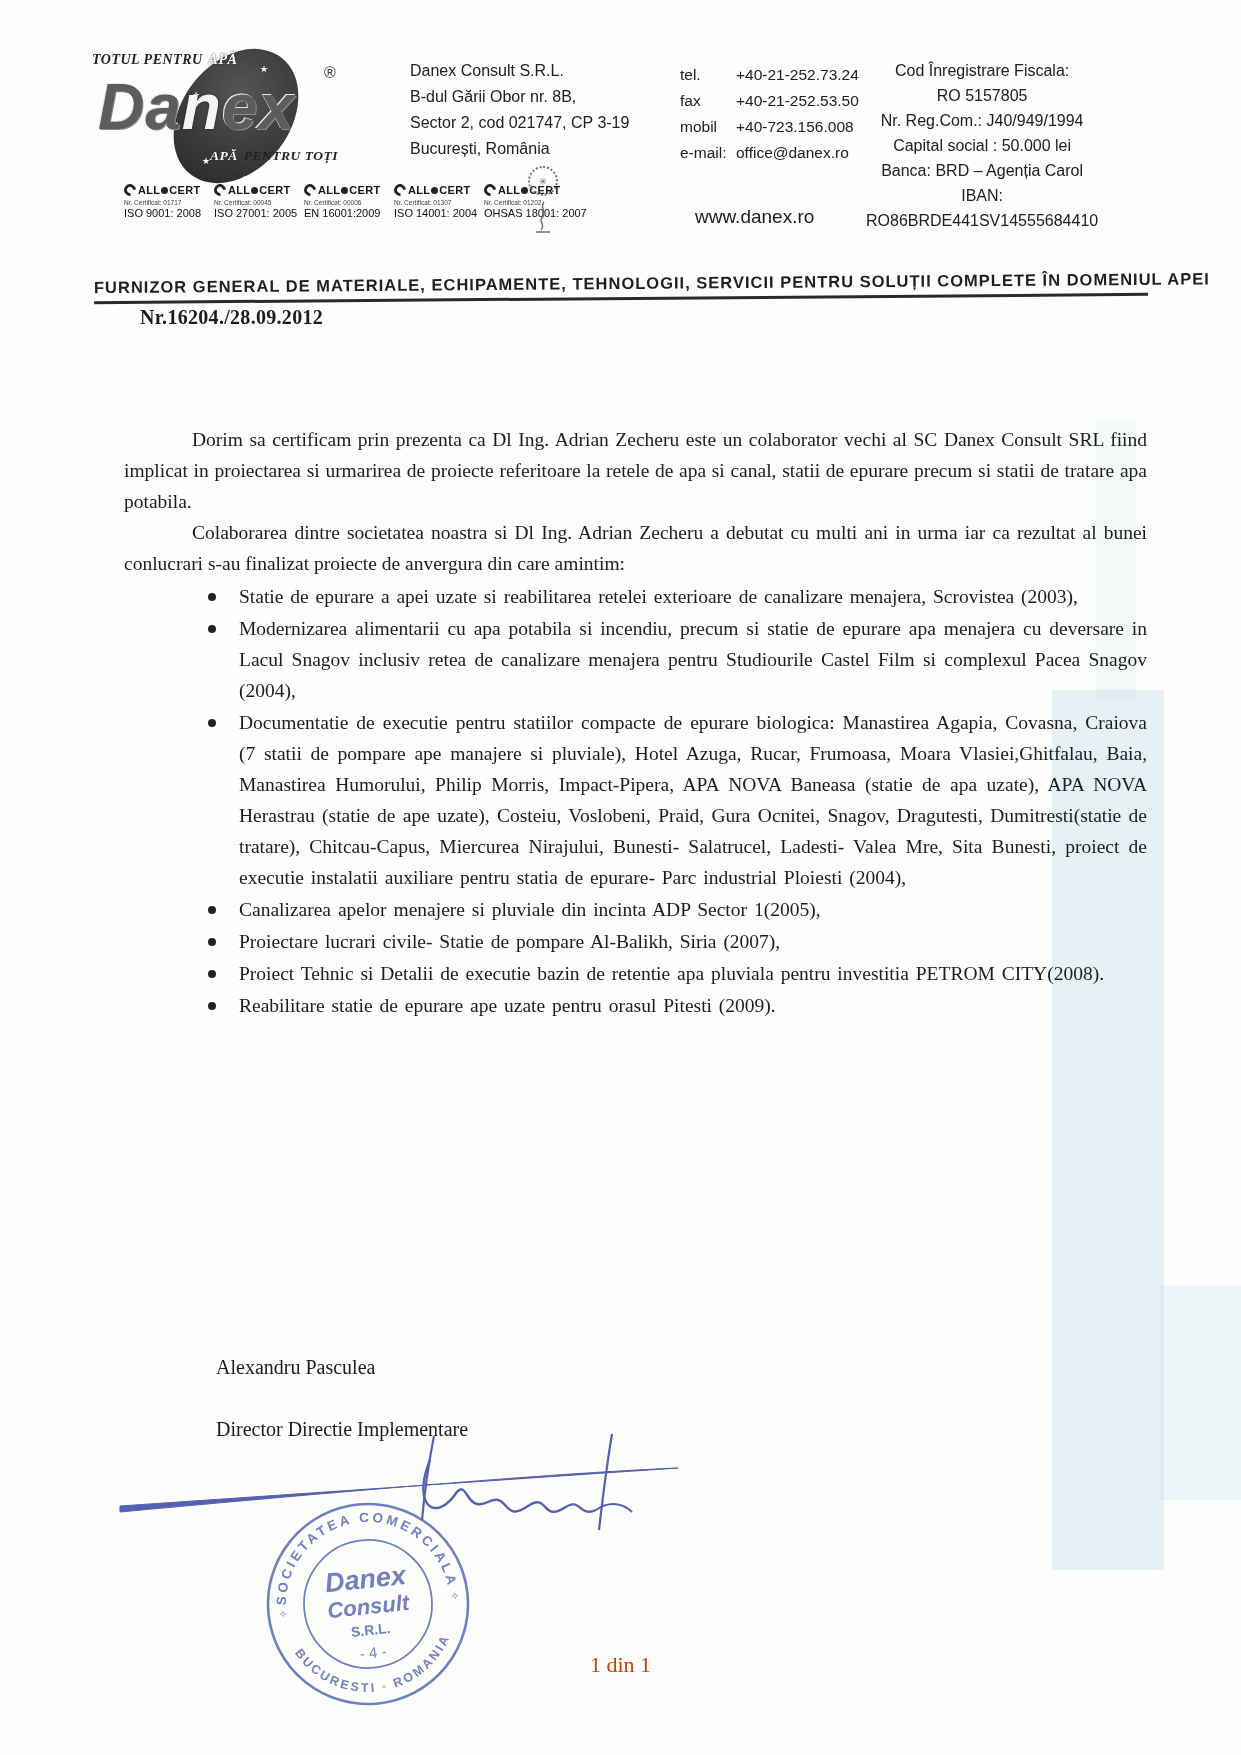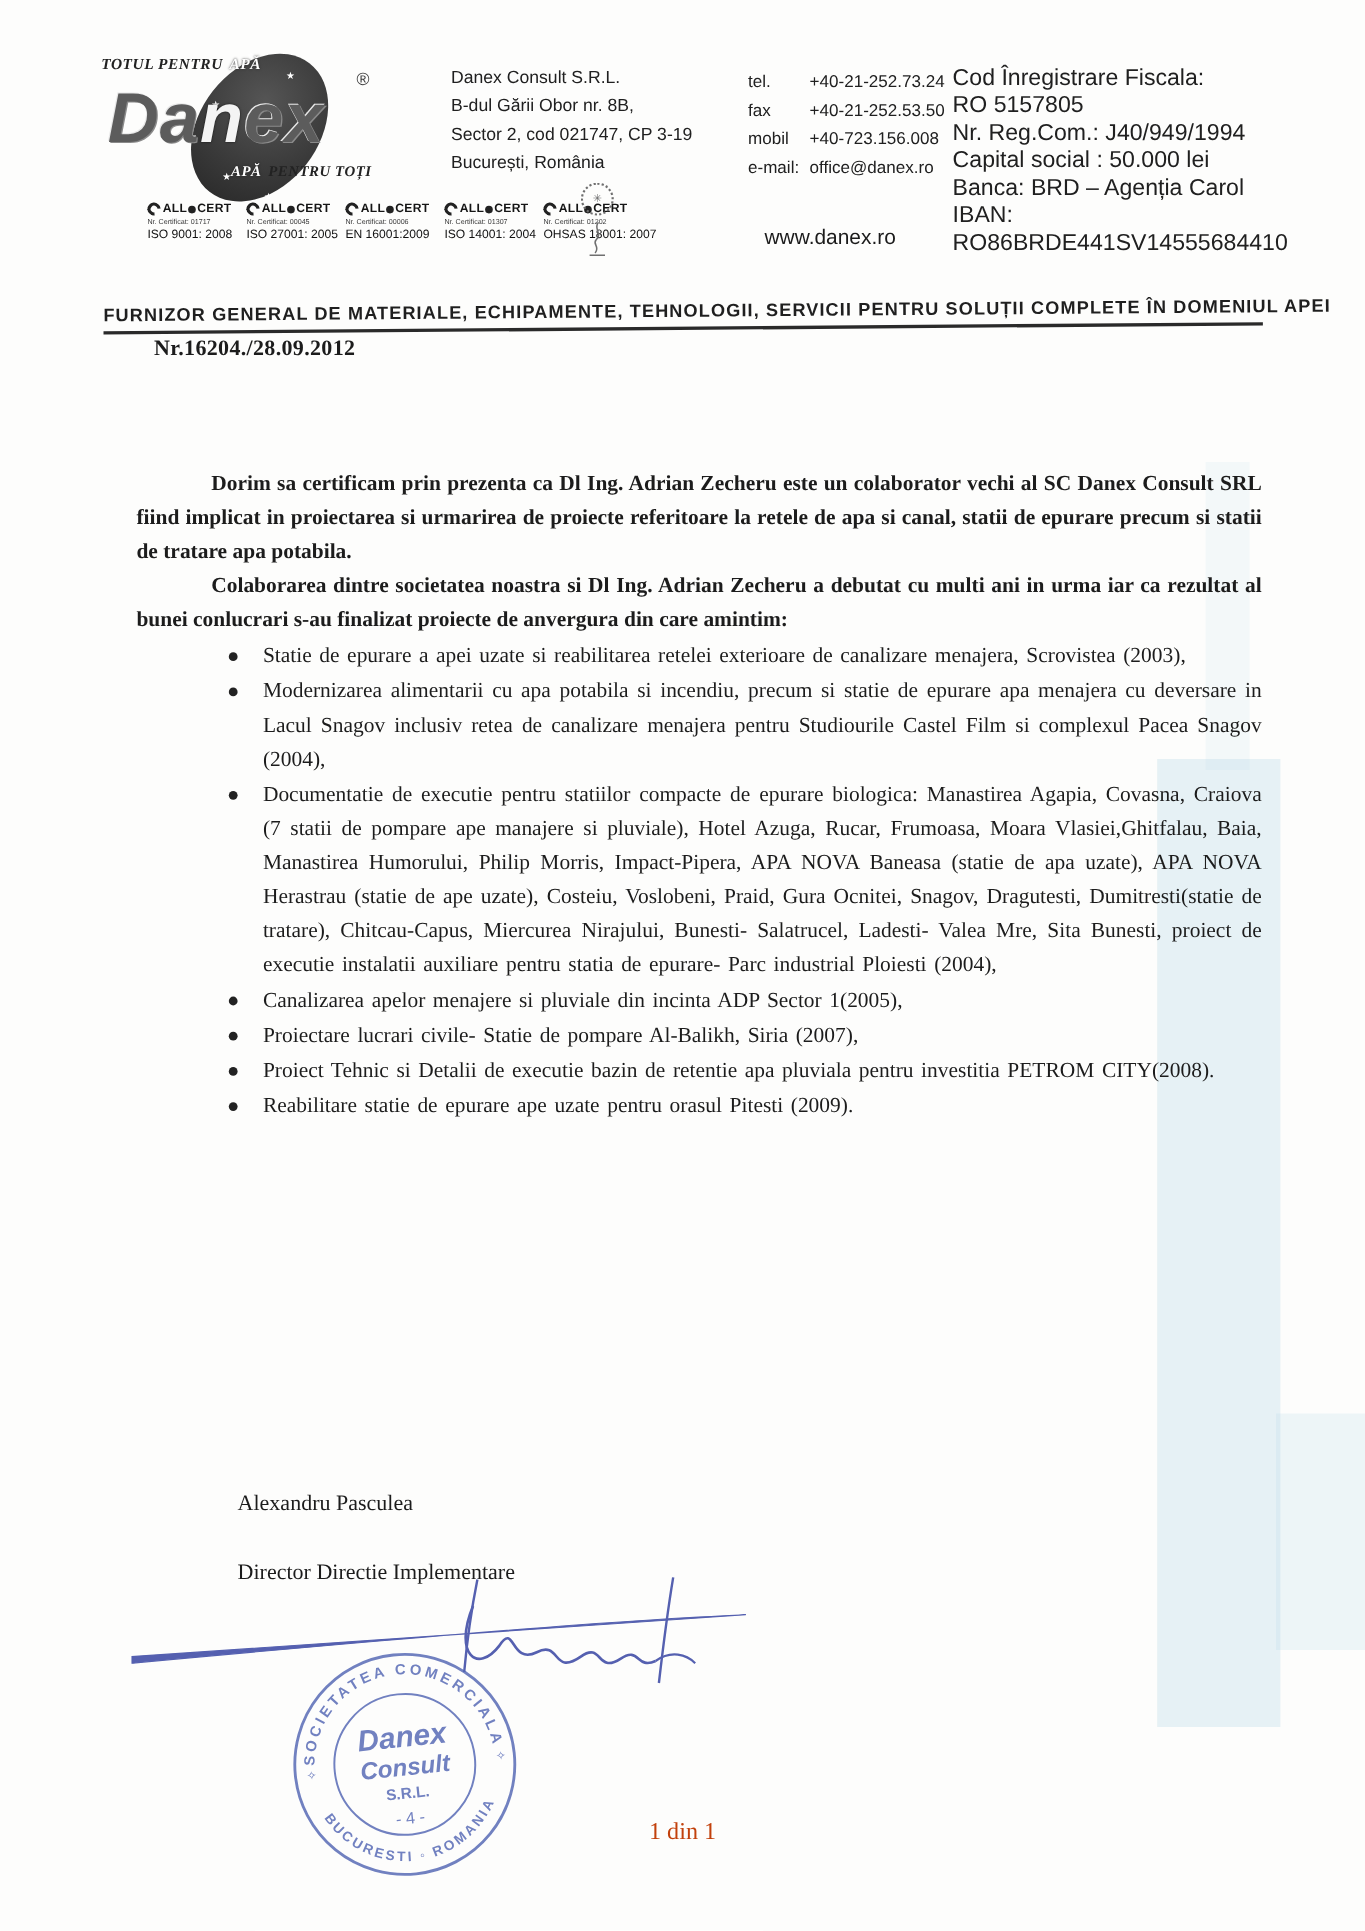--- a/index.html
+++ b/index.html
@@ -37,23 +37,23 @@
 
   .addr { position:absolute; left:410px; top:58px; z-index:2;
     font-family:"Liberation Sans", sans-serif; font-size:16px; line-height:26px; color:#202020; }
   .contact { position:absolute; left:680px; top:62px; z-index:2;
     font-family:"Liberation Sans", sans-serif; font-size:15.5px; line-height:26px; color:#202020; }
   .contact-row { display:flex; }
   .contact-label { width:56px; }
   .website { position:absolute; left:695px; top:206px; z-index:2;
     font-family:"Liberation Sans", sans-serif; font-size:19px; color:#1b1b1b; }
   .fiscal { position:absolute; left:866px; top:58px; z-index:2;
-    font-family:"Liberation Sans", sans-serif; font-size:21px; line-height:25px; color:#202020; }
-
-  .badges { position:absolute; left:134px; top:184px; display:flex; gap:10px; z-index:2; }
+    font-family:"Liberation Sans", sans-serif; font-size:16px; line-height:25px; color:#202020;text-align:center; }
+
+  .badges { position:absolute; left:124px; top:184px; display:flex; gap:10px; z-index:2; }
   .badge { width:80px; }
   .badge-brand { display:flex; align-items:center; font-family:"Liberation Sans", sans-serif;
     font-weight:bold; font-size:11px; color:#151515; letter-spacing:.3px; }
   .crescent { width:12px; height:12px; border:3px solid #222; border-right-color:transparent;
     border-radius:50%; transform:rotate(40deg); margin-right:2px; flex:none; }
   .globe { width:7px; height:7px; background:#222; border-radius:50%; display:inline-block;
     margin:0 1px; flex:none; }
   .badge-no { font-family:"Liberation Sans", sans-serif; font-size:6.5px; color:#3a3a3a;
     margin-top:3px; white-space:nowrap; }
   .badge-std { font-family:"Liberation Sans", sans-serif; font-weight:normal; font-size:11px;
@@ -71,21 +71,21 @@
     border-bottom:3px solid #2a2a2a; padding-bottom:4px; transform:rotate(-0.45deg); }
 
   .refnum { position:absolute; left:140px; top:306px; z-index:2;
     font-weight:bold; font-size:20px; letter-spacing:.3px; }
 
   
   .doc-body { position:absolute; left:124px; top:424px; width:1023px; z-index:2;
     font-size:19.5px; line-height:31px; text-align:justify; color:#1c1c1c; }
   .doc-title { position:relative; left:-68px; text-align:center; font-weight:bold;
     font-size:21px; letter-spacing:.5px; margin-bottom:24px; }
-  .para { text-indent:68px;font-weight:bold; }
+  .para { text-indent:68px; }
   .bullet-list { list-style:none; padding-left:115px; margin-top:2px; }
   .bullet-list li { position:relative; margin-bottom:1px; word-spacing:2px; }
   .bullet-list li::before { content:""; position:absolute; left:-31px; top:12px;
     width:8px; height:8px; border-radius:50%; background:#222; }
   .closing { text-indent:70px; margin-top:30px; }
 
   .signer-name { position:absolute; left:216px; top:1356px; font-size:20px; z-index:2; }
   .signer-title { position:absolute; left:216px; top:1418px; font-size:20px; z-index:2; }
 
   .signature { position:absolute; left:112px; top:1430px; z-index:3; }

